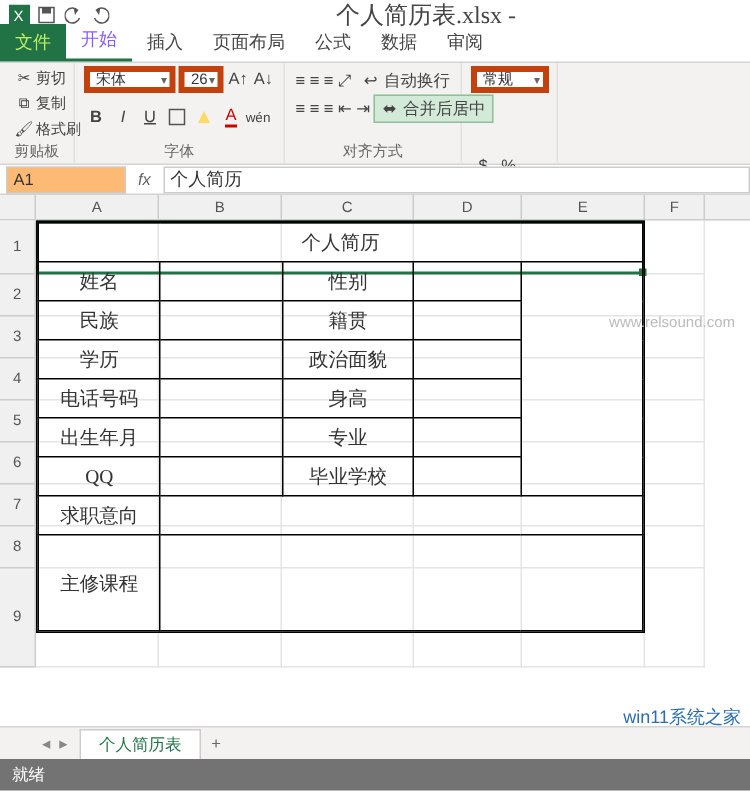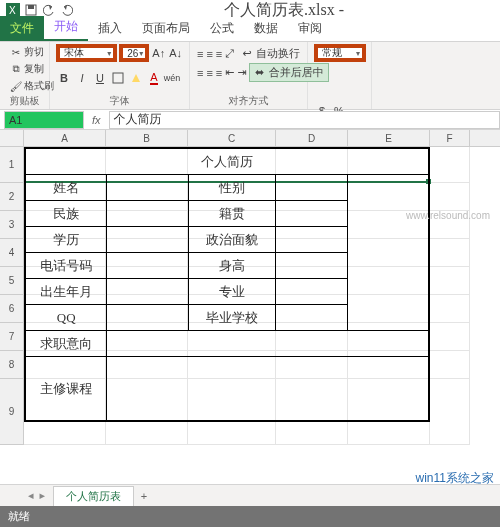--- a/index.html
+++ b/index.html
@@ -30,21 +30,21 @@
   .font-name { width:72px; }
   .font-size { width:30px; }
   .sq { width:16px; height:16px; display:flex; align-items:center; justify-content:center; border:1px solid transparent; cursor:pointer; font-size:11px; color:#444; }
   .align-group{width:118px;}
   .align-top{display:flex;gap:1px;align-items:center;}
   .align-bot{display:flex;gap:1px;align-items:center;}
   .wide-btn{display:flex;align-items:center;gap:3px;padding:1px 4px;border:1px solid transparent;cursor:pointer;font-size:11px;color:#444;white-space:nowrap;}
   .wide-btn.active{background:#d4ead8;border-color:#8fbf9a;}
   .num-group{width:64px;gap:41px;}
   .formula-bar { height:20px; background:#fff; display:flex; align-items:center; border-bottom:1px solid #d4d4d4; }
-  .namebox { width:80px; height:18px; border:1px solid #ccc; margin-left:4px; padding-left:4px; display:flex; align-items:center; font-size:11px; background:#22c55e;}
+  .namebox { width:80px; height:18px; border:1px solid #ccc; margin-left:4px; padding-left:4px; display:flex; align-items:center; font-size:11px; background:#fdba74;}
   .fx { padding:0 8px; color:#666; font-style:italic; }
   .formula-input { flex:1; height:18px; border:1px solid #ccc; padding-left:4px; display:flex; align-items:center; font-size:12px; background:#fff;}
   .sheet-area { position:relative; height:354px; overflow:hidden; background:#fff;}
   .corner { position:absolute; left:0; top:0; width:24px; height:17px; background:#f0f0f0; border-right:1px solid #ccc; border-bottom:1px solid #ccc;}
   .col-headers { position:absolute; left:24px; top:0; right:0; height:17px; display:flex; background:#f0f0f0; border-bottom:1px solid #ccc;}
   .col-h { border-right:1px solid #ccc; text-align:center; font-size:10px; color:#555; line-height:17px;}
   .row-headers { position:absolute; left:0; top:17px; width:24px; background:#f0f0f0; border-right:1px solid #ccc;}
   .row-h { border-bottom:1px solid #ccc; text-align:center; font-size:10px; color:#555; display:flex; align-items:center; justify-content:center;}
   .grid { position:absolute; left:24px; top:17px; }
   .gcell { position:absolute; border-right:1px solid #e4e4e4; border-bottom:1px solid #e4e4e4;}

